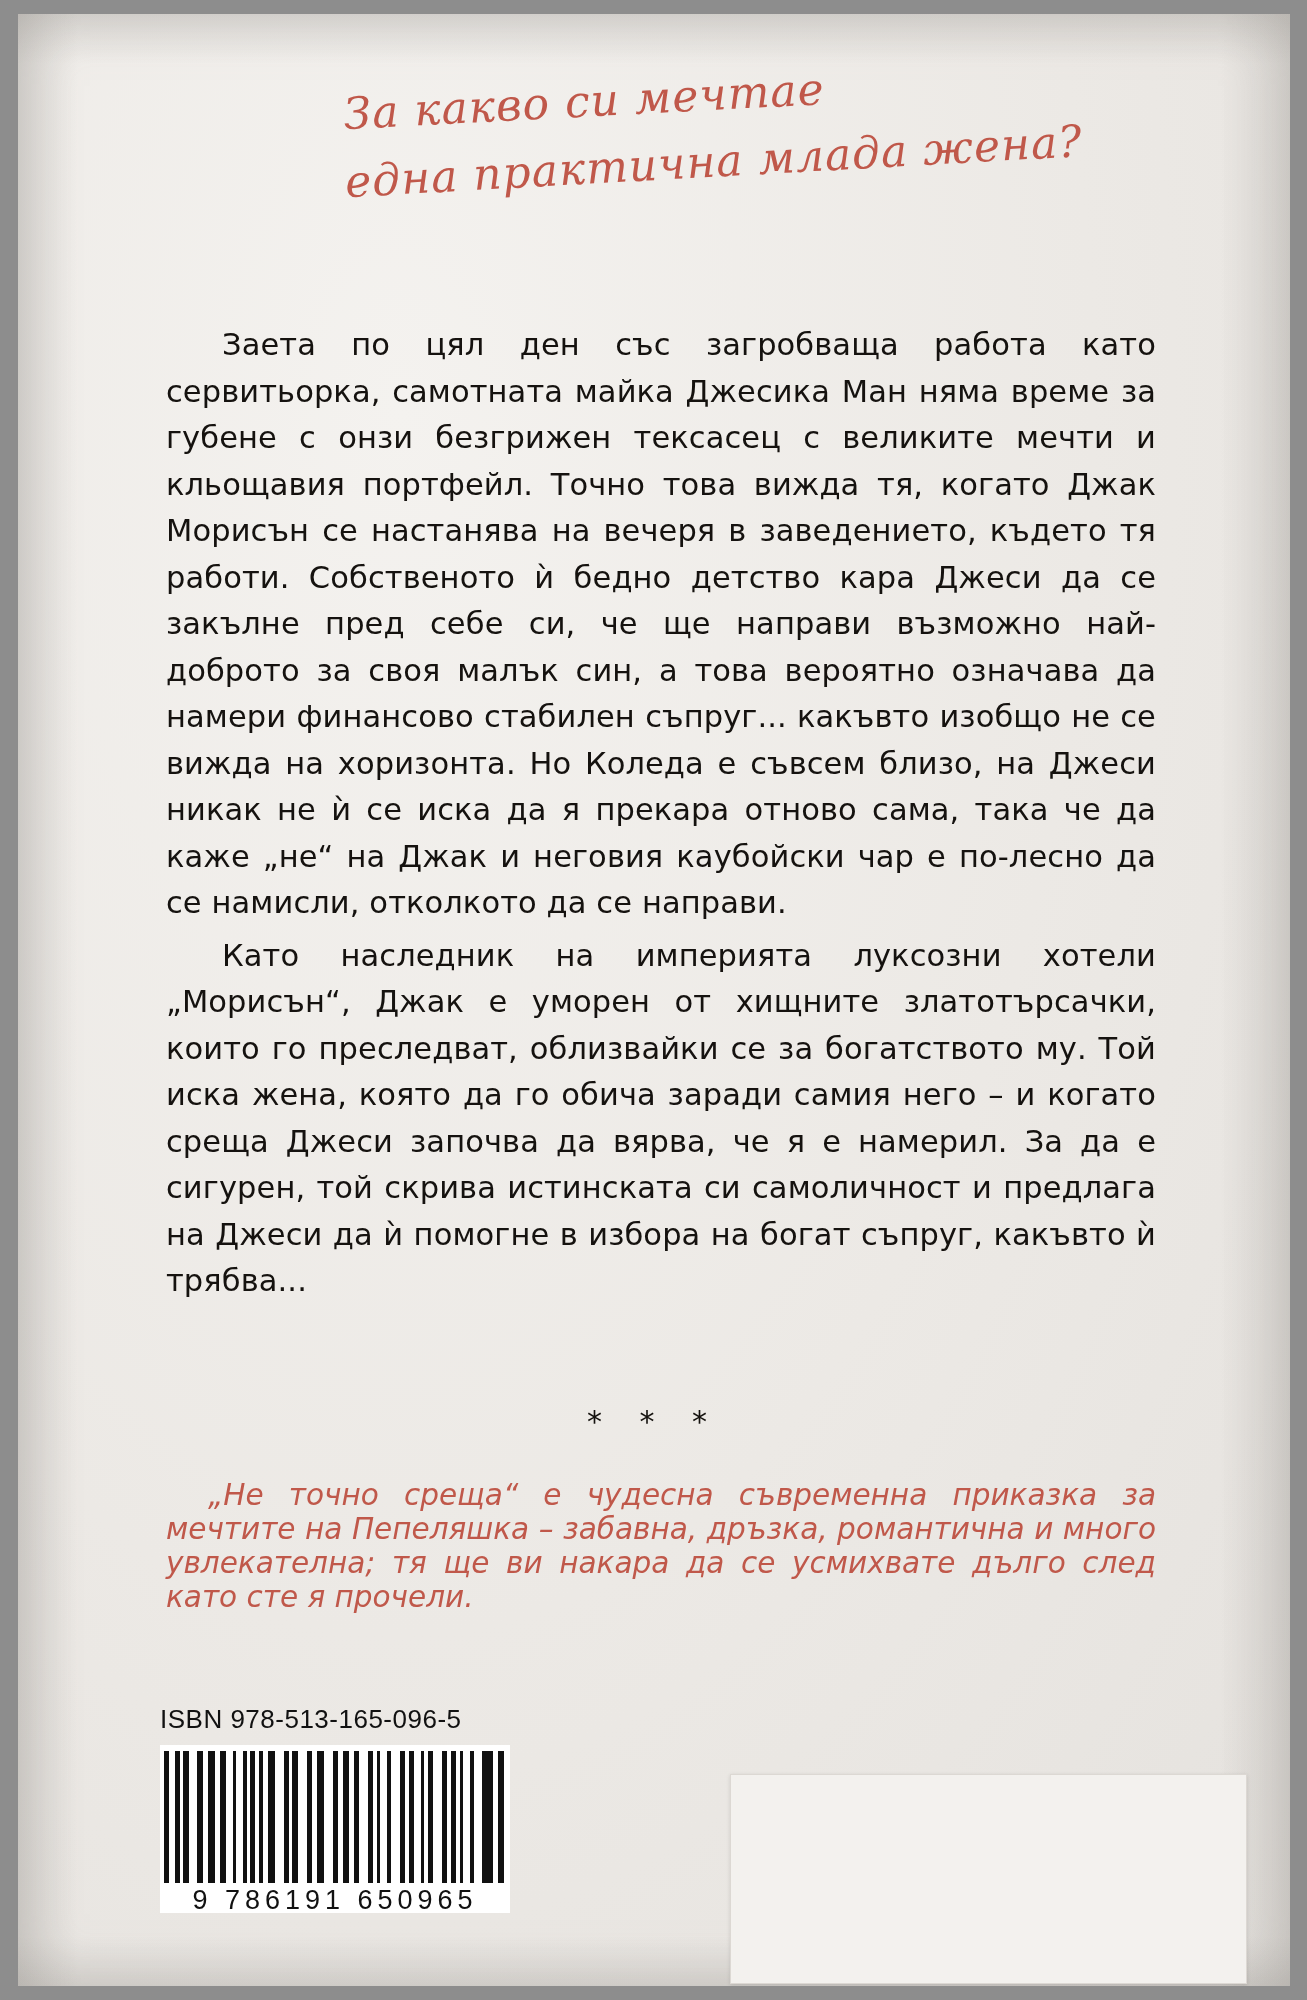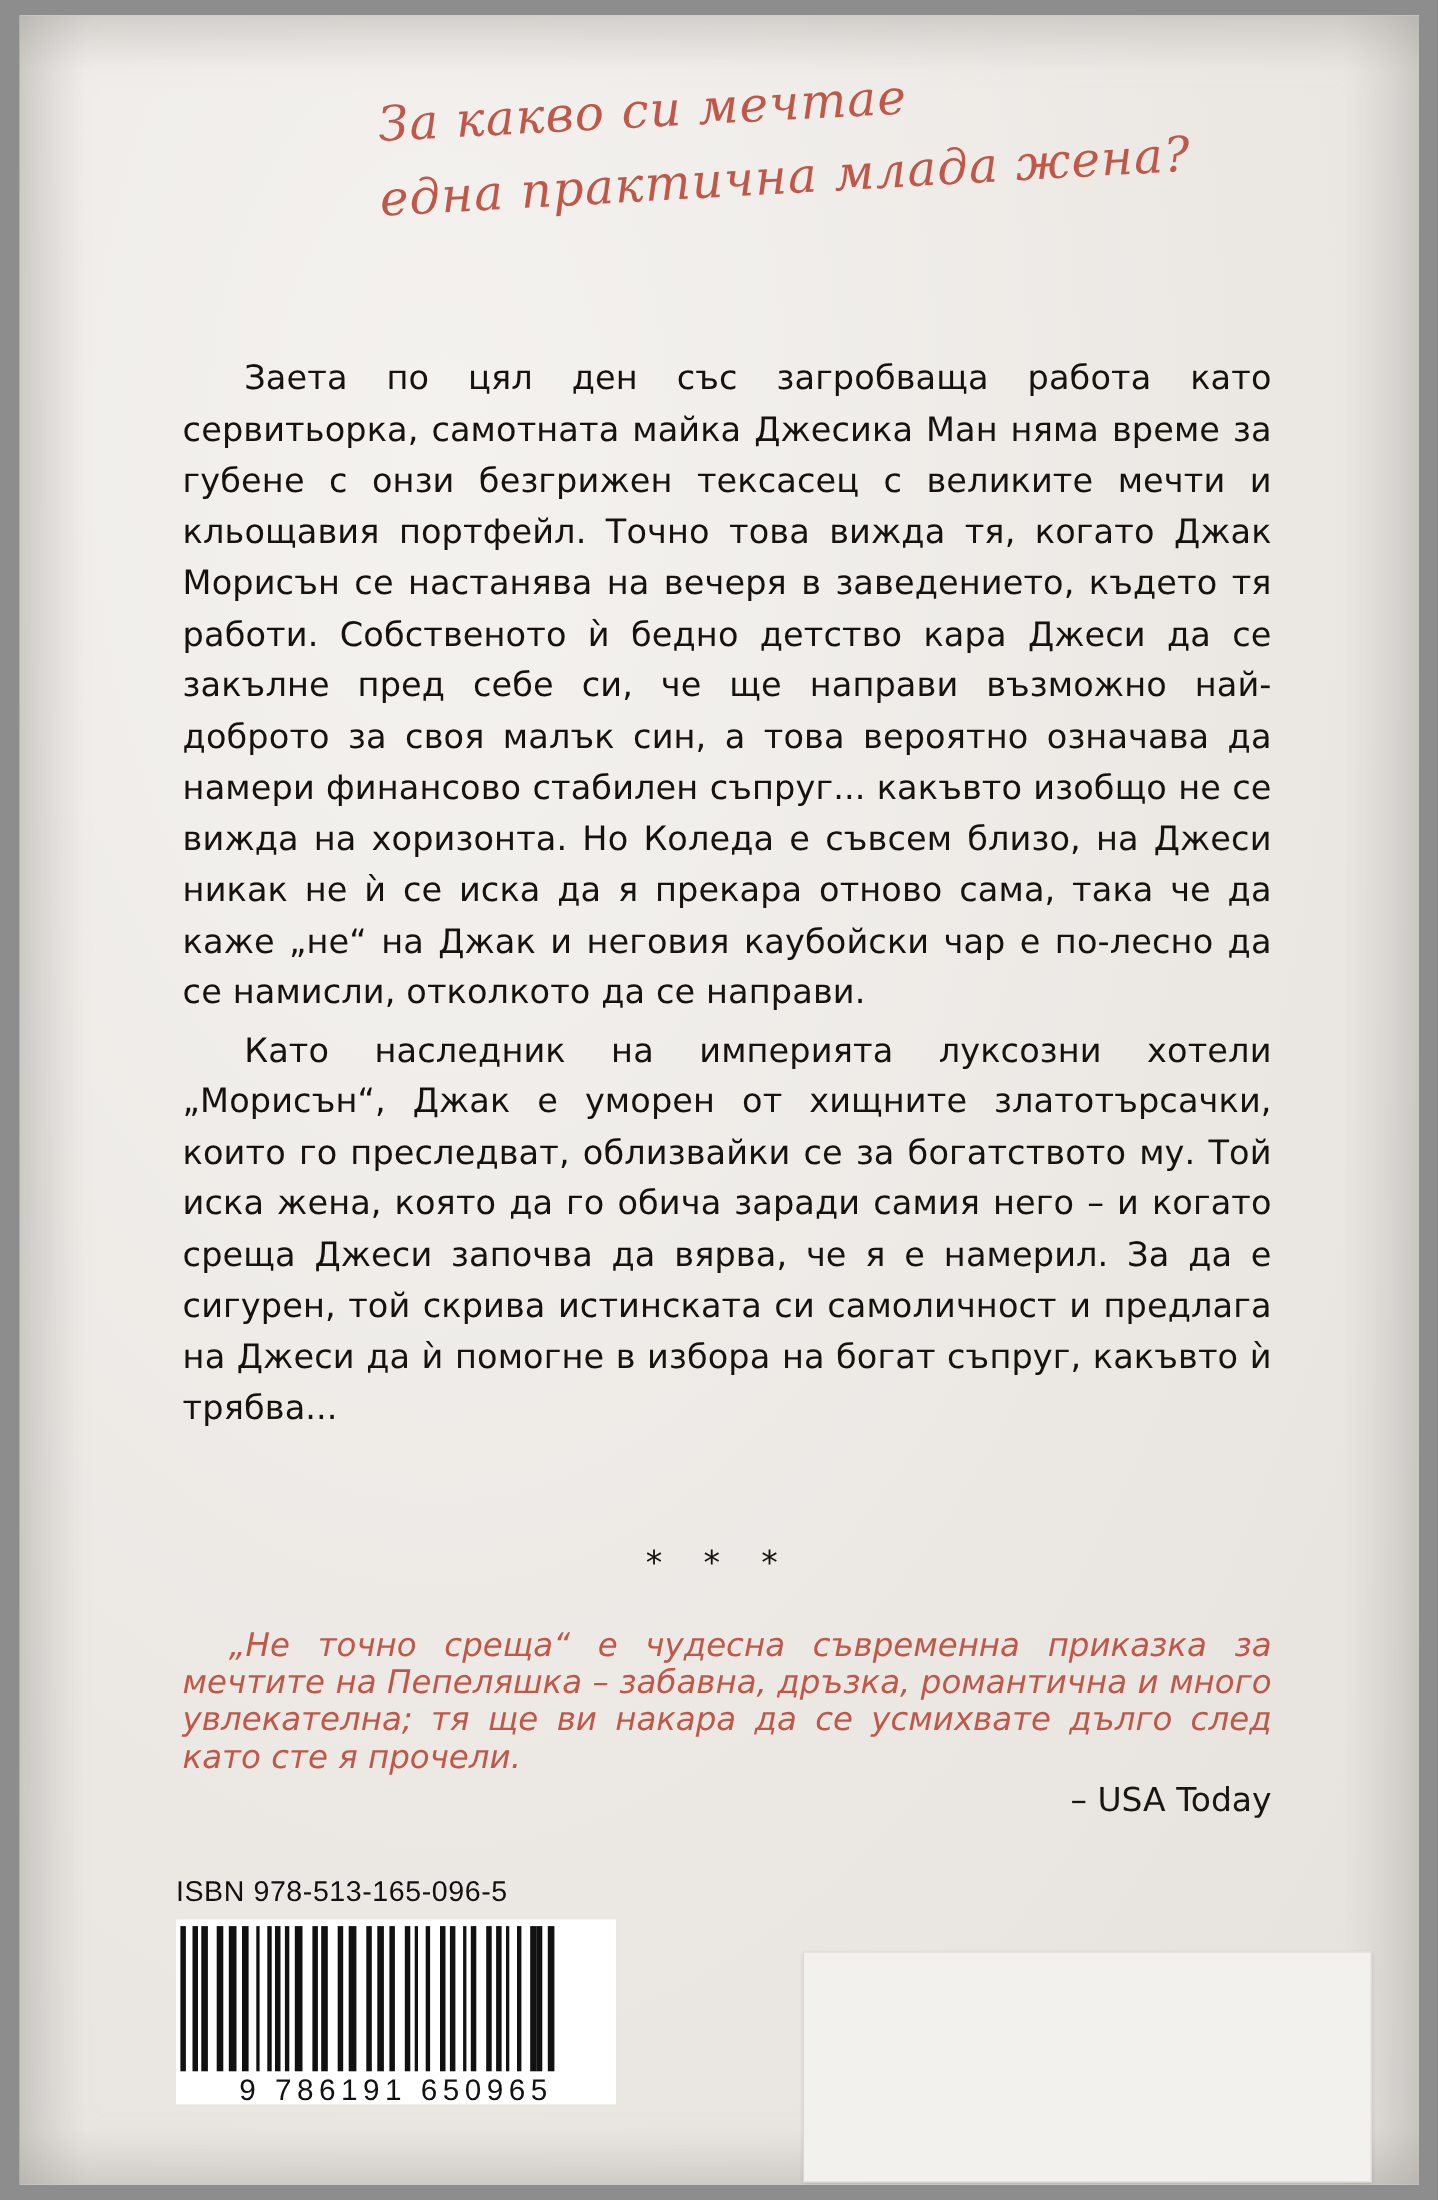--- a/index.html
+++ b/index.html
@@ -133,21 +133,21 @@
     width: 370px;
   }
   .isbn-text {
     font-family: "Liberation Sans", sans-serif;
     font-size: 26px;
     color: #111;
     letter-spacing: 0.5px;
     margin-bottom: 10px;
   }
   .barcode {
-    width: 400px;
+    width: 350px;
     height: 168px;
     background: #fff;
     padding: 6px 4px 2px 4px;
     box-sizing: border-box;
     position: relative;
   }
   .bars {
     display: flex;
     align-items: flex-end;
     height: 132px;
@@ -192,21 +192,20 @@
 
     <div class="blurb">
       <p>Заета по цял ден със загробваща работа като сервитьорка, самотната майка Джесика Ман няма време за губене с онзи безгрижен тексасец с великите мечти и кльощавия портфейл. Точно това вижда тя, когато Джак Морисън се настанява на вечеря в заведението, където тя работи. Собственото ѝ бедно детство кара Джеси да се закълне пред себе си, че ще направи възможно най-доброто за своя малък син, а това вероятно означава да намери финансово стабилен съпруг... какъвто изобщо не се вижда на хоризонта. Но Коледа е съвсем близо, на Джеси никак не ѝ се иска да я прекара отново сама, така че да каже „не“ на Джак и неговия каубойски чар е по-лесно да се намисли, отколкото да се направи.</p>
       <p>Като наследник на империята луксозни хотели „Морисън“, Джак е уморен от хищните златотърсачки, които го преследват, облизвайки се за богатството му. Той иска жена, която да го обича заради самия него – и когато среща Джеси започва да вярва, че я е намерил. За да е сигурен, той скрива истинската си самоличност и предлага на Джеси да ѝ помогне в избора на богат съпруг, какъвто ѝ трябва...</p>
     </div>
 
     <div class="stars">*  *  *</div>
 
     <div class="quote">
       <p>„Не точно среща“ е чудесна съвременна приказка за мечтите на Пепеляшка – забавна, дръзка, романтична и много увлекателна; тя ще ви накара да се усмихвате дълго след като сте я прочели.</p>
-      <span class="source">– USA Today</span>
     </div>
 
     <div class="isbn-block">
       <div class="isbn-text">ISBN 978-513-165-096-5</div>
       <div class="barcode">
         <div class="bars" id="bars">
             <i style="width: 5.28497px; background: rgb(17, 17, 17);"></i>
             <i style="width: 5.28497px; background: transparent;"></i>
             <i style="width: 5.28497px; background: rgb(17, 17, 17);"></i>
             <i style="width: 3.52332px; background: transparent;"></i>

